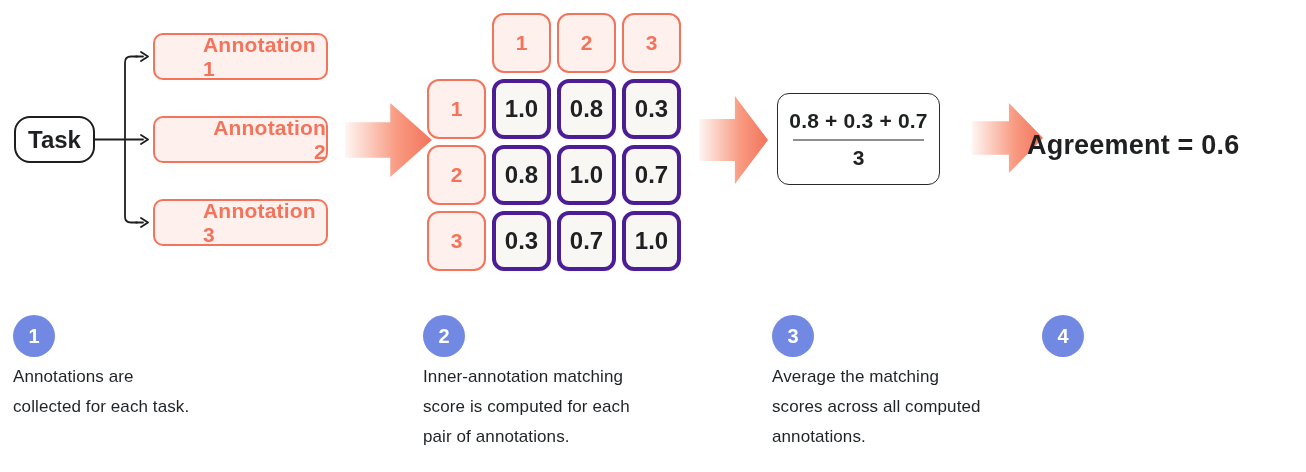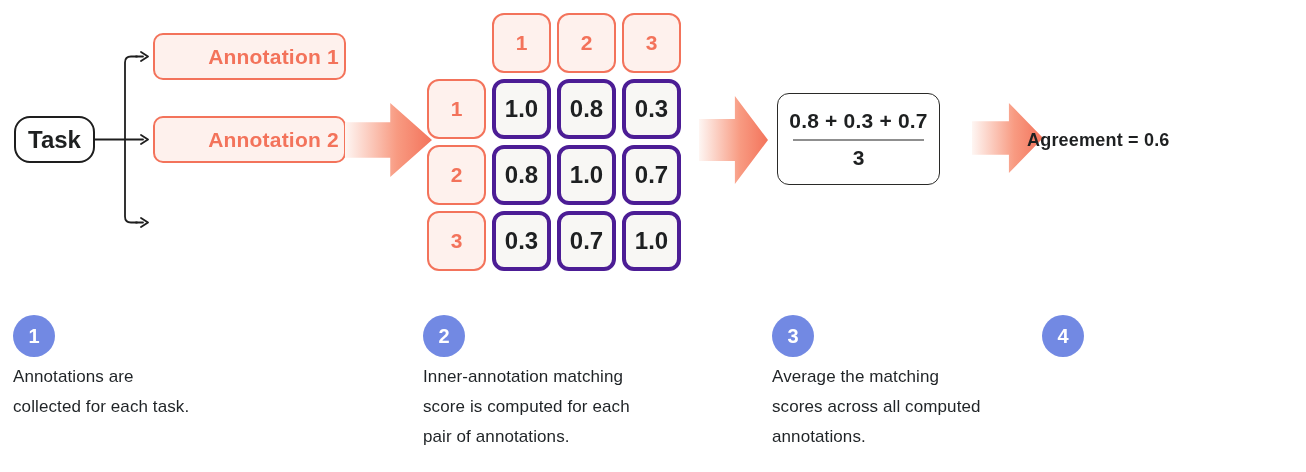--- a/index.html
+++ b/index.html
@@ -12,21 +12,21 @@
   .canvas { position:absolute; inset:0; }
 
   
   .task-box {
     position:absolute; left:14px; top:116px; width:81px; height:47px;
     background:#ffffff; border:2px solid #1e1e1e; border-radius:16px;
     display:flex; align-items:center; justify-content:center;
     font-weight:bold; font-size:24px; color:#1e2021;
   }
   .ann-box {
-    position:absolute; left:153px; width:193px; height:47px;
+    position:absolute; left:153px; width:175px; height:47px;
     background:#fef1ed; border:2px solid #f3735b; border-radius:10px;
     display:flex; align-items:center; justify-content:center;
     font-weight:bold; font-size:21px; color:#f3735b; letter-spacing:.2px;padding-left:48px;
   }
   .ann-1 { top:33px; } .ann-2 { top:116px;text-align:right; } .ann-3 { top:199px; }
 
   .connectors { position:absolute; left:0; top:0; pointer-events:none; }
 
   
   .flow-arrow {
@@ -58,21 +58,21 @@
     background:#ffffff; border:1.7px solid #2a2a28; border-radius:12px;
     display:flex; flex-direction:column; align-items:center; justify-content:center;
     color:#1e2021; font-weight:bold;
   }
   .frac-num { font-size:21px; letter-spacing:.2px; }
   .frac-bar { width:131px; height:2px; background:#8f8f8f; margin:6px 0 5px 0; }
   .frac-den { font-size:21px; }
 
   .result {
     position:absolute; left:1027px; top:130px;
-    font-weight:bold; font-size:18px; color:#1e2021; letter-spacing:.2px;
+    font-weight:bold; font-size:27px; color:#1e2021; letter-spacing:.2px;
     white-space:nowrap;
   }
 
   
   .step { position:absolute; top:315px; }
   .s1 { left:13px; } .s2 { left:423px; } .s3 { left:772px; } .s4 { left:1042px; }
   .step-circle {
     width:42px; height:42px; border-radius:50%; background:#7289e3;
     display:flex; align-items:center; justify-content:center;
     color:#ffffff; font-weight:bold; font-size:20px;
@@ -103,20 +103,23 @@
       <line x1="95" y1="139.5" x2="143" y2="139.5" marker-end="url(#ah)"></line>
       <line x1="136" y1="222.5" x2="143" y2="222.5" marker-end="url(#ah)"></line>
     </g>
   </svg>
 
   <div class="ann-box ann-1">
     <span>Annotation 1</span>
   </div>
   <div class="ann-box ann-2">
     <span>Annotation 2</span>
+  </div>
+  <div class="ann-box ann-3">
+    <span>Annotation 3</span>
   </div>
 
   <div class="flow-arrow arrow-1"></div>
   <div class="flow-arrow arrow-2"></div>
   <div class="flow-arrow arrow-3"></div>
 
   <div class="matrix">
     <div class="m-cell m-empty"></div>
     <div class="m-cell m-hdr">1</div>
     <div class="m-cell m-hdr">2</div>

